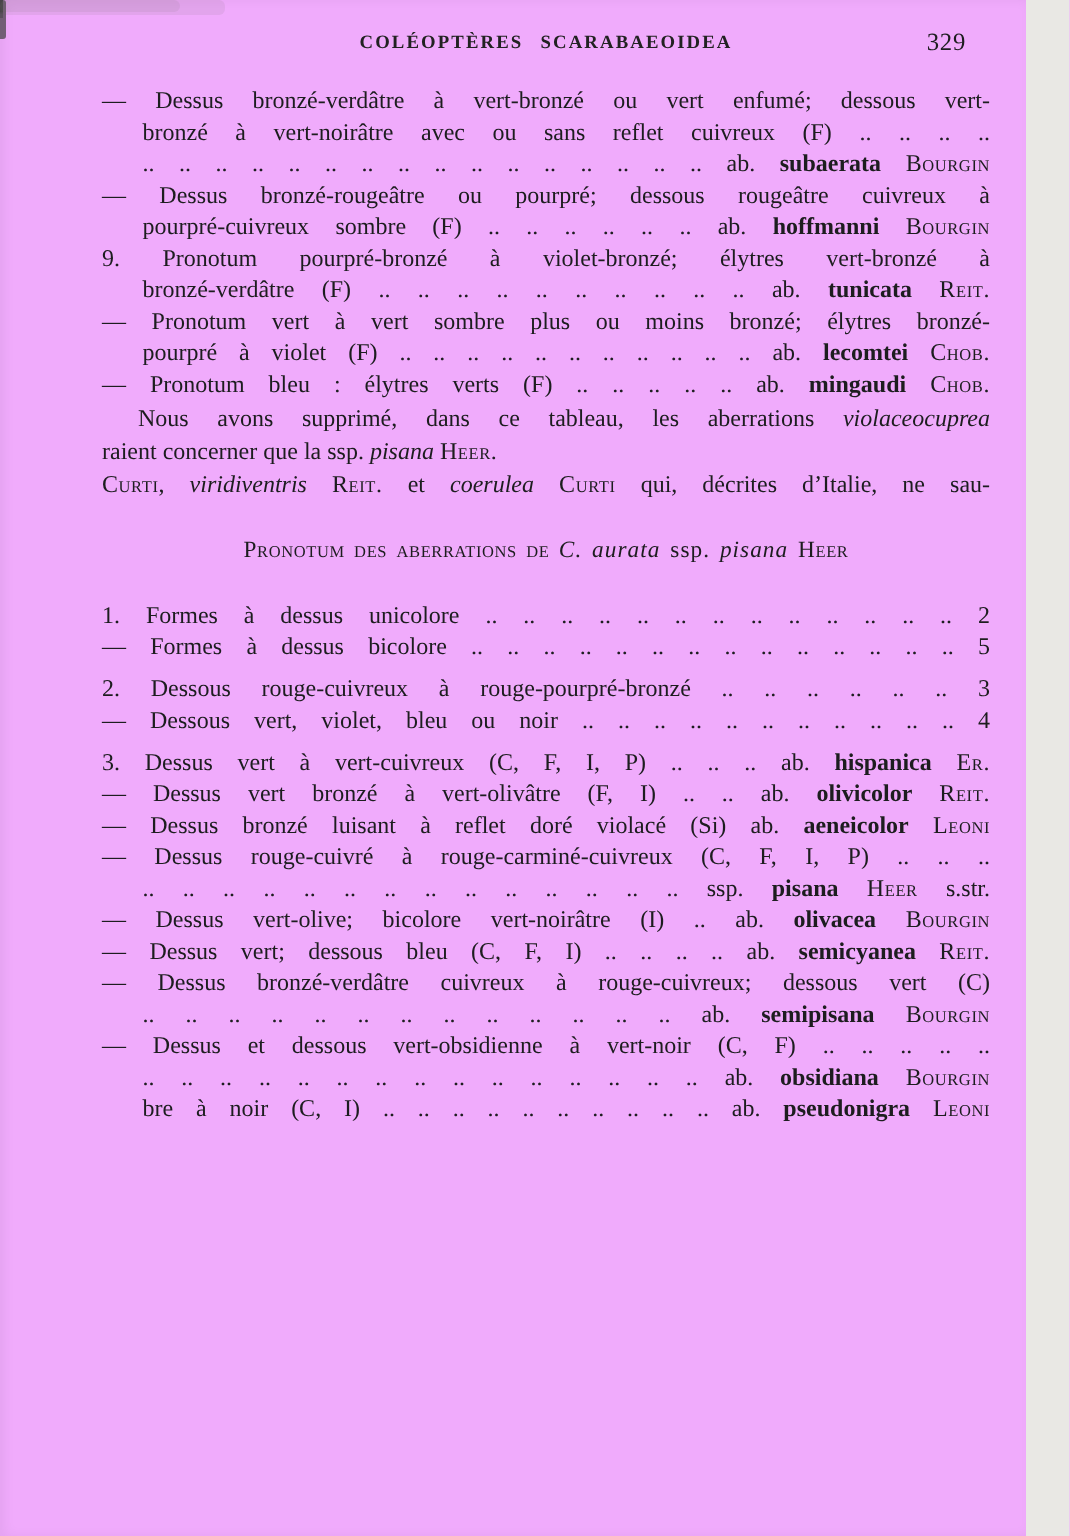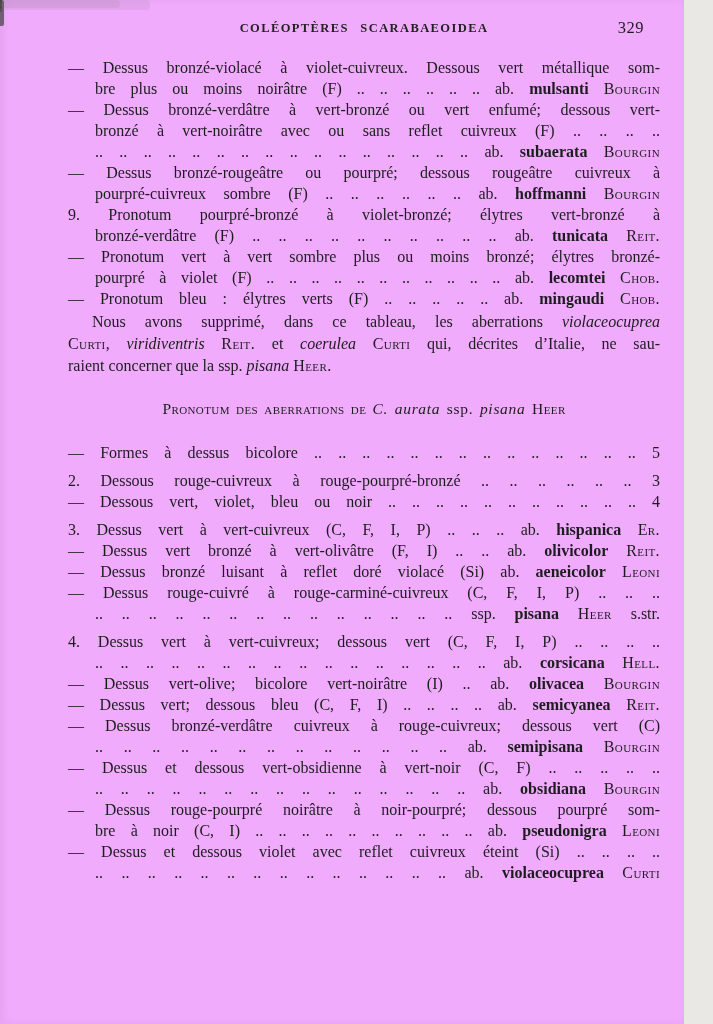--- a/index.html
+++ b/index.html
@@ -66,24 +66,20 @@
 
 <div class="page">
   <div class="running-head">
     <span class="head-title">COLÉOPTÈRES SCARABAEOIDEA</span>
     <span class="page-num">329</span>
   </div>
 
   <div class="page-body">
       <div class="key-block">
         <div class="entry">
-          <div class="line first"><span>— Dessus bronzé-violacé à violet-cuivreux. Dessous vert métallique som-</span></div>
-          <div class="line cont"><span>bre plus ou moins noirâtre (F) .. .. .. .. .. .. ab. </span><span class="s-b">mulsanti</span><span> </span><span class="s-sc">Bourgin</span></div>
-        </div>
-        <div class="entry">
           <div class="line first"><span>— Dessus bronzé-verdâtre à vert-bronzé ou vert enfumé; dessous vert-</span></div>
           <div class="line cont"><span>bronzé à vert-noirâtre avec ou sans reflet cuivreux (F) .. .. .. ..</span></div>
           <div class="line cont"><span>.. .. .. .. .. .. .. .. .. .. .. .. .. .. .. .. ab. </span><span class="s-b">subaerata</span><span> </span><span class="s-sc">Bourgin</span></div>
         </div>
         <div class="entry">
           <div class="line first"><span>— Dessus bronzé-rougeâtre ou pourpré; dessous rougeâtre cuivreux à</span></div>
           <div class="line cont"><span>pourpré-cuivreux sombre (F) .. .. .. .. .. .. ab. </span><span class="s-b">hoffmanni</span><span> </span><span class="s-sc">Bourgin</span></div>
         </div>
         <div class="entry">
           <div class="line first"><span>9. Pronotum pourpré-bronzé à violet-bronzé; élytres vert-bronzé à</span></div>
@@ -92,25 +88,28 @@
         <div class="entry">
           <div class="line first"><span>— Pronotum vert à vert sombre plus ou moins bronzé; élytres bronzé-</span></div>
           <div class="line cont"><span>pourpré à violet (F) .. .. .. .. .. .. .. .. .. .. .. ab. </span><span class="s-b">lecomtei</span><span> </span><span class="s-sc">Chob.</span></div>
         </div>
         <div class="entry">
           <div class="line first"><span>— Pronotum bleu : élytres verts (F) .. .. .. .. .. ab. </span><span class="s-b">mingaudi</span><span> </span><span class="s-sc">Chob.</span></div>
         </div>
       </div>
       <div class="para">
         <div class="line first"><span>Nous avons supprimé, dans ce tableau, les aberrations </span><span class="s-i">violaceocuprea</span></div>
+        <div class="line cont nojust"><span>raient concerner que la ssp. </span><span class="s-i">pisana</span><span> </span><span class="s-sc">Heer</span><span>.</span></div>
         <div class="line cont"><span class="s-sc">Curti</span><span>, </span><span class="s-i">viridiventris</span><span> </span><span class="s-sc">Reit.</span><span> et </span><span class="s-i">coerulea</span><span> </span><span class="s-sc">Curti</span><span> qui, décrites d’Italie, ne sau-</span></div>
-        <div class="line cont nojust"><span>raient concerner que la ssp. </span><span class="s-i">pisana</span><span> </span><span class="s-sc">Heer</span><span>.</span></div>
       </div>
       <div class="heading"><span class="s-sc">Pronotum des aberrations de </span><span class="s-i">C. aurata</span><span> ssp. </span><span class="s-i">pisana</span><span> </span><span class="s-sc">Heer</span></div>
       <div class="key-block">
+        <div class="entry">
+          <div class="line first"><span>1. Formes à dessus unicolore .. .. .. .. .. .. .. .. .. .. .. .. .. 2</span></div>
+        </div>
         <div class="entry">
           <div class="line first"><span>— Formes à dessus bicolore .. .. .. .. .. .. .. .. .. .. .. .. .. .. 5</span></div>
         </div>
         <div class="entry gap">
           <div class="line first"><span>2. Dessous rouge-cuivreux à rouge-pourpré-bronzé .. .. .. .. .. .. 3</span></div>
         </div>
         <div class="entry">
           <div class="line first"><span>— Dessous vert, violet, bleu ou noir .. .. .. .. .. .. .. .. .. .. .. 4</span></div>
         </div>
         <div class="entry gap">
@@ -119,45 +118,36 @@
         <div class="entry">
           <div class="line first"><span>— Dessus vert bronzé à vert-olivâtre (F, I) .. .. ab. </span><span class="s-b">olivicolor</span><span> </span><span class="s-sc">Reit.</span></div>
         </div>
         <div class="entry">
           <div class="line first"><span>— Dessus bronzé luisant à reflet doré violacé (Si) ab. </span><span class="s-b">aeneicolor</span><span> </span><span class="s-sc">Leoni</span></div>
         </div>
         <div class="entry">
           <div class="line first"><span>— Dessus rouge-cuivré à rouge-carminé-cuivreux (C, F, I, P) .. .. ..</span></div>
           <div class="line cont"><span>.. .. .. .. .. .. .. .. .. .. .. .. .. .. ssp. </span><span class="s-b">pisana</span><span> </span><span class="s-sc">Heer</span><span> s.str.</span></div>
         </div>
-        <div class="entry gap">
-          <div class="line first"><span>4. Dessus vert à vert-cuivreux; dessous vert (C, F, I, P) .. .. .. ..</span></div>
-          <div class="line cont"><span>.. .. .. .. .. .. .. .. .. .. .. .. .. .. .. .. ab. </span><span class="s-b">corsicana</span><span> </span><span class="s-sc">Hell.</span></div>
-        </div>
         <div class="entry">
           <div class="line first"><span>— Dessus vert-olive; bicolore vert-noirâtre (I) .. ab. </span><span class="s-b">olivacea</span><span> </span><span class="s-sc">Bourgin</span></div>
         </div>
         <div class="entry">
           <div class="line first"><span>— Dessus vert; dessous bleu (C, F, I) .. .. .. .. ab. </span><span class="s-b">semicyanea</span><span> </span><span class="s-sc">Reit.</span></div>
         </div>
         <div class="entry">
           <div class="line first"><span>— Dessus bronzé-verdâtre cuivreux à rouge-cuivreux; dessous vert (C)</span></div>
           <div class="line cont"><span>.. .. .. .. .. .. .. .. .. .. .. .. .. ab. </span><span class="s-b">semipisana</span><span> </span><span class="s-sc">Bourgin</span></div>
         </div>
         <div class="entry">
           <div class="line first"><span>— Dessus et dessous vert-obsidienne à vert-noir (C, F) .. .. .. .. ..</span></div>
           <div class="line cont"><span>.. .. .. .. .. .. .. .. .. .. .. .. .. .. .. ab. </span><span class="s-b">obsidiana</span><span> </span><span class="s-sc">Bourgin</span></div>
         </div>
         <div class="entry">
-          <div class="line first"><span>— Dessus rouge-pourpré noirâtre à noir-pourpré; dessous pourpré som-</span></div>
           <div class="line cont"><span>bre à noir (C, I) .. .. .. .. .. .. .. .. .. .. ab. </span><span class="s-b">pseudonigra</span><span> </span><span class="s-sc">Leoni</span></div>
-        </div>
-        <div class="entry">
-          <div class="line first"><span>— Dessus et dessous violet avec reflet cuivreux éteint (Si) .. .. .. ..</span></div>
-          <div class="line cont"><span>.. .. .. .. .. .. .. .. .. .. .. .. .. .. ab. </span><span class="s-b">violaceocuprea</span><span> </span><span class="s-sc">Curti</span></div>
         </div>
       </div>
     </div>
 
   <div class="artifact a1"></div>
   <div class="artifact a2"></div>
   <div class="artifact a3"></div>
   <div class="artifact a4"></div>
   <div class="smudge sm1"></div>
   <div class="smudge sm2"></div>

